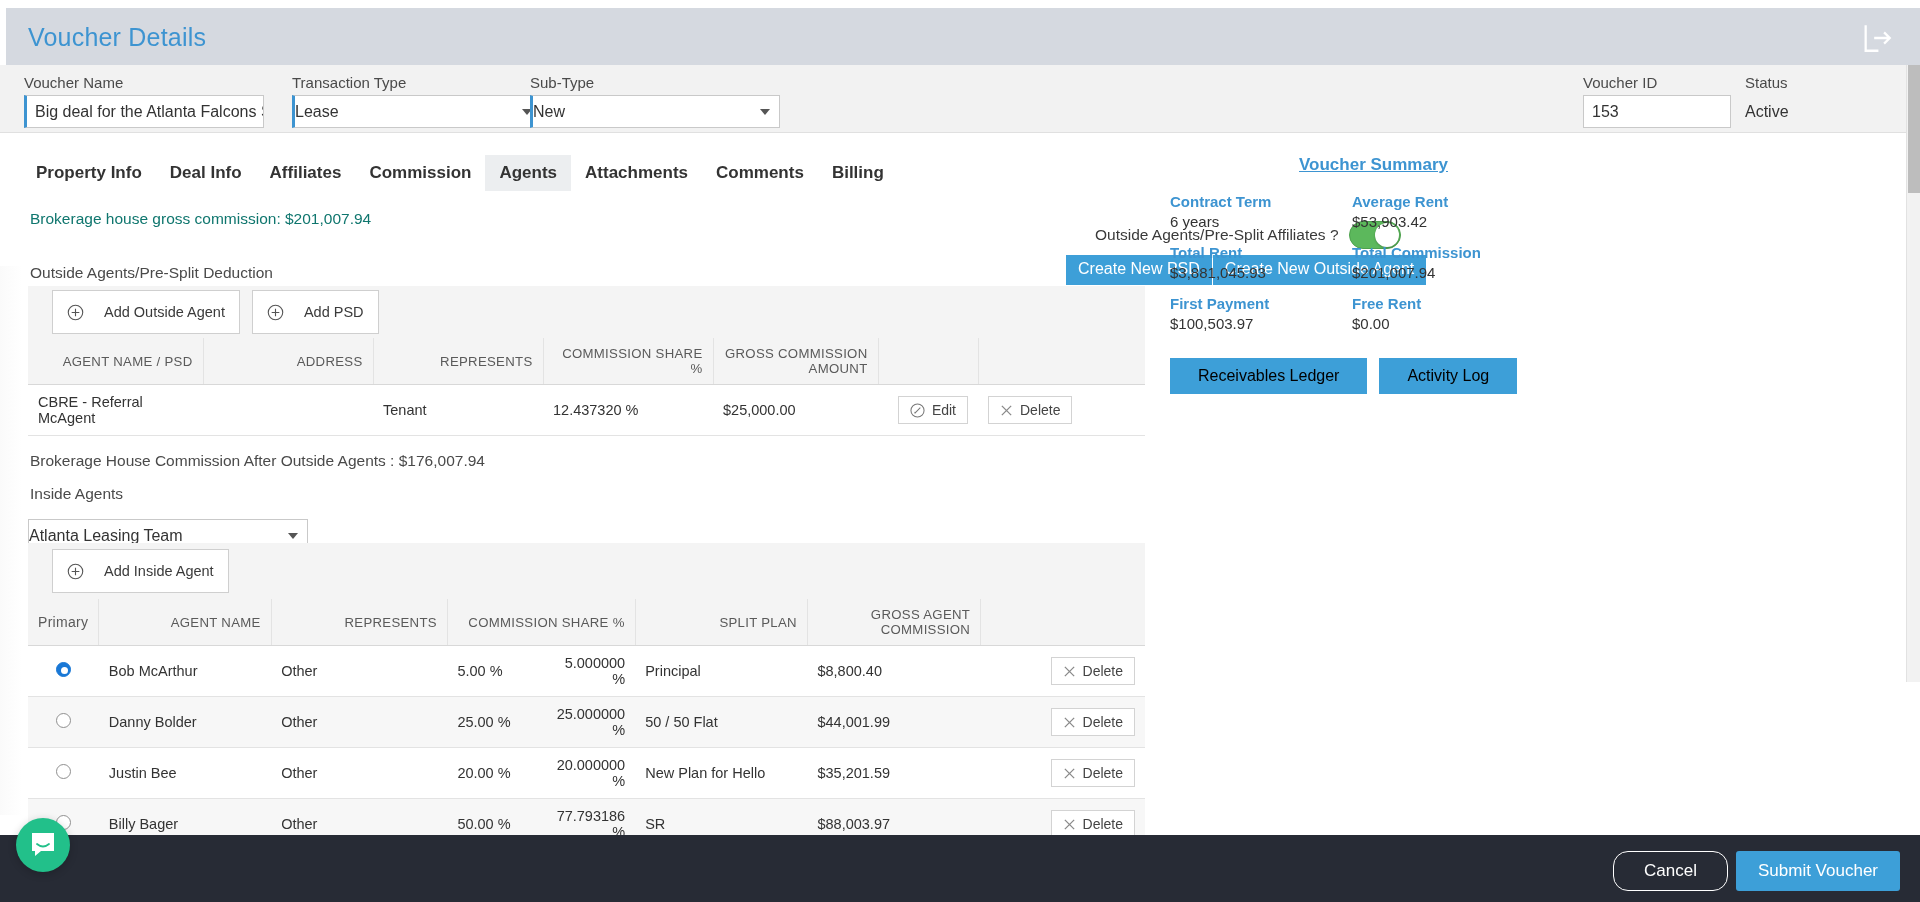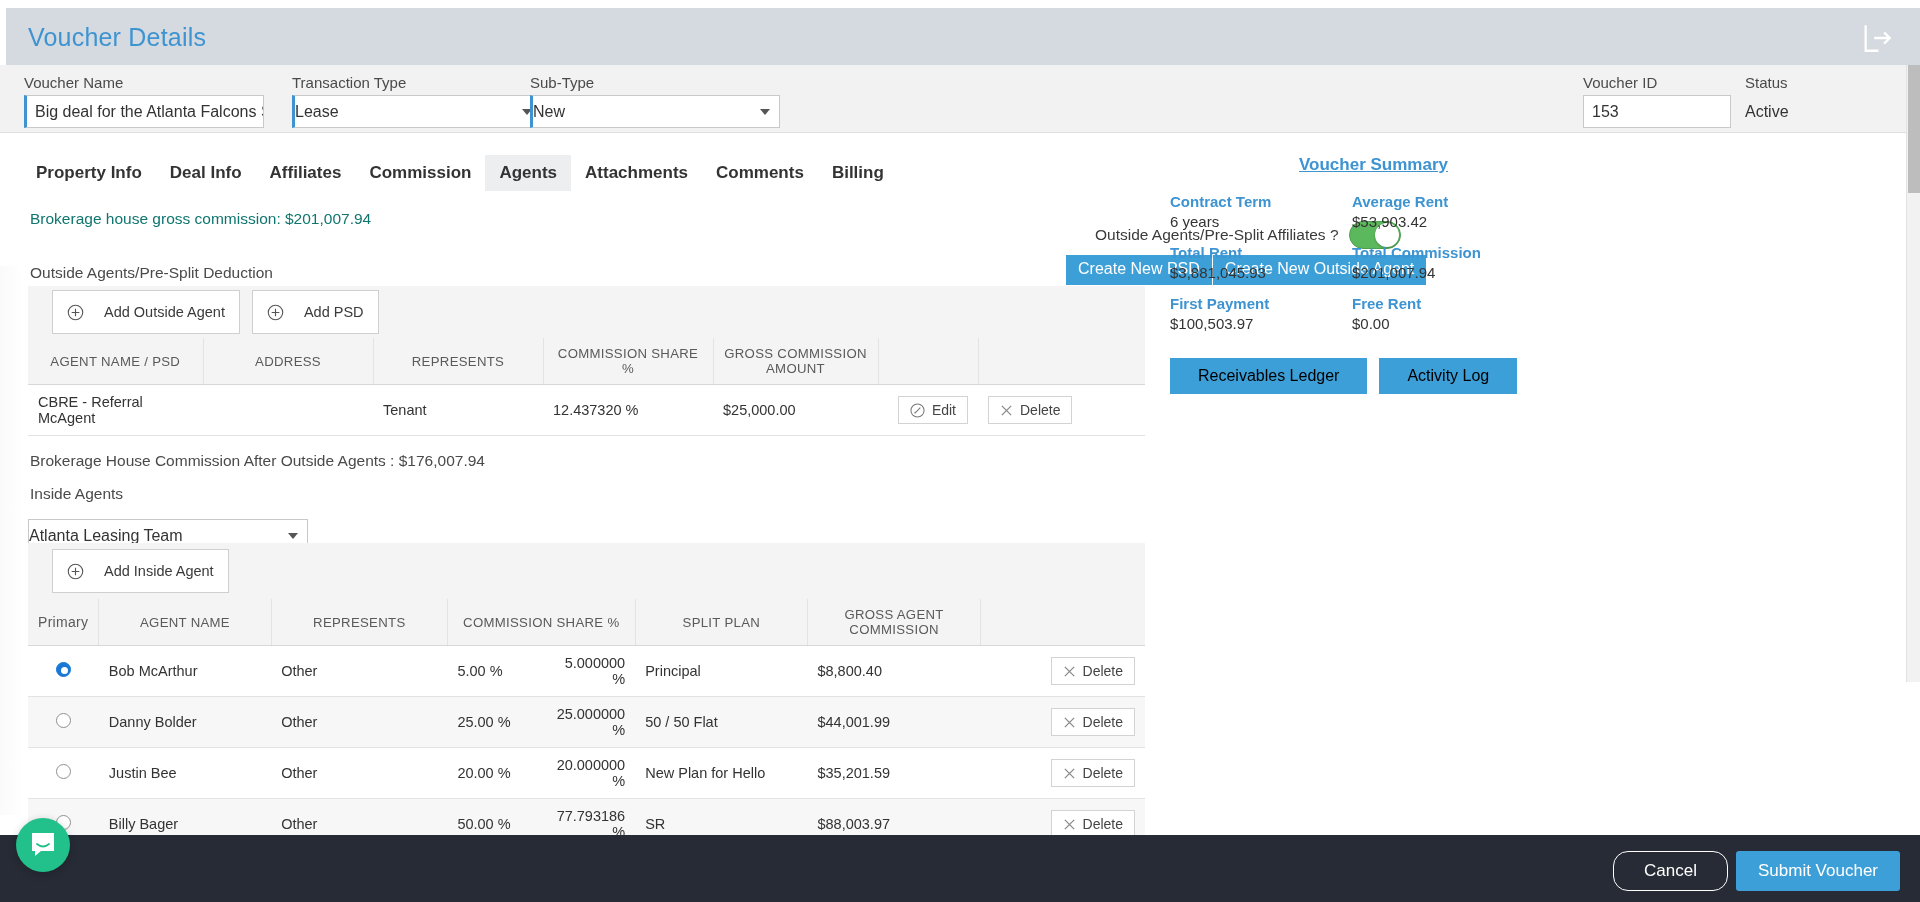--- a/index.html
+++ b/index.html
@@ -138,21 +138,21 @@
   }
   .plusicon { width: 17px; height: 17px; display: inline-block; }
 
   
   table.grid {
     position: absolute; border-collapse: collapse; background: #fff;
   }
   table.grid th {
     background: #f4f4f4; color: #5a5a5a; font-size: 13.2px;
     font-weight: normal; text-transform: uppercase; letter-spacing: .3px;
-    text-align: center; padding: 8px 10px; border-bottom: 1px solid #d8d8d8;
+    text-align: right; padding: 8px 10px; border-bottom: 1px solid #d8d8d8;
     border-right: 1px solid #e3e3e3;
   }
   table.grid th.plain { text-transform: none; font-size: 14px; }
   table.grid th:last-child { border-right: none; }
   table.grid td {
     font-size: 14.5px; color: #333; padding: 9px 10px;
     border-bottom: 1px solid #e3e3e3;
   }
   table.grid tr.alt td { background: #f7f7f7; }
   td.num { text-align: left; }

